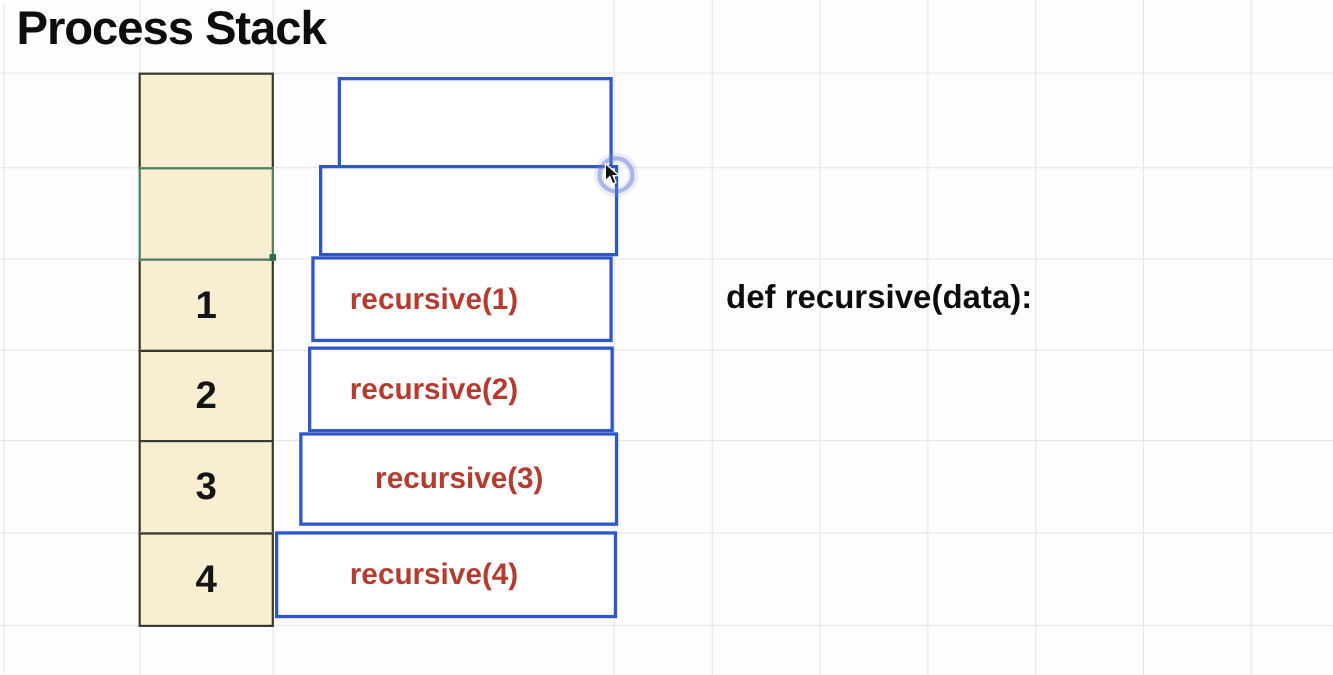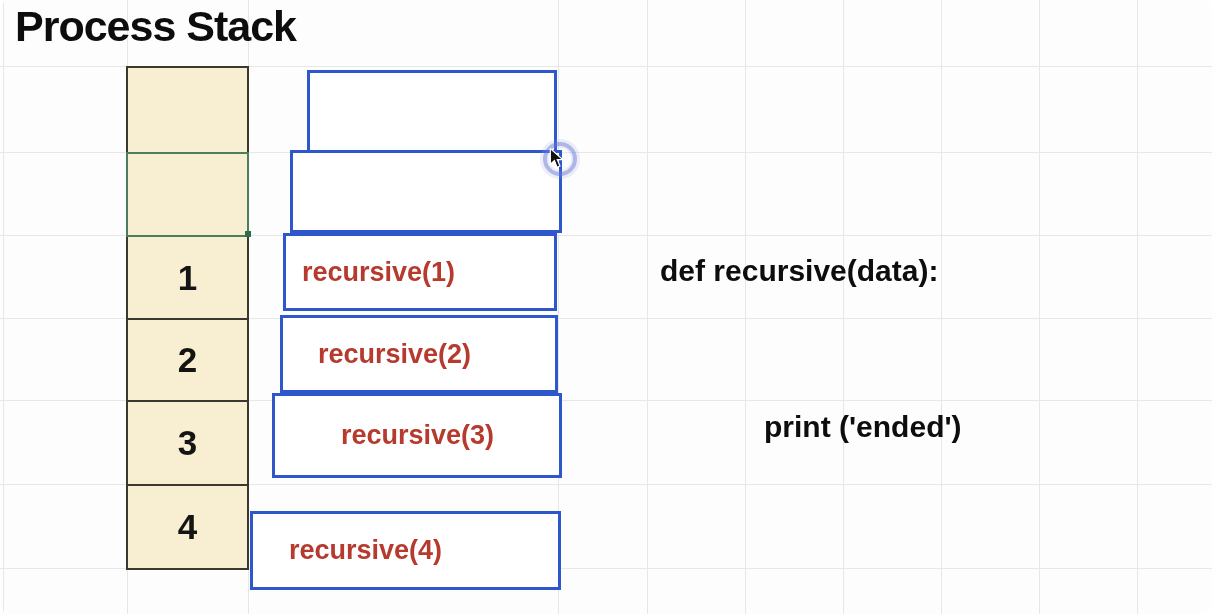--- a/index.html
+++ b/index.html
@@ -102,36 +102,35 @@
       <span>4</span>
     </div>
   <div id="fill-handle"></div>
 
   <div class="frame" style="left:307px;top:70px;width:250px;height:85px;">
       <span></span>
     </div>
   <div class="frame" style="left:290px;top:150px;width:272px;height:83px;">
       <span></span>
     </div>
-  <div class="frame" style="left:283px;top:233px;width:274px;height:78px;padding-left:16px;">
+  <div class="frame" style="left:283px;top:233px;width:274px;height:78px;padding-left:32px;">
       <span>recursive(1)</span>
     </div>
   <div class="frame" style="left:280px;top:315px;width:278px;height:78px;padding-left:35px;">
       <span>recursive(2)</span>
     </div>
   <div class="frame" style="left:272px;top:393px;width:290px;height:85px;padding-left:66px;">
       <span>recursive(3)</span>
     </div>
-  <div class="frame" style="left:250px;top:483px;width:311px;height:79px;padding-left:36px;margin-top:28px;">
+  <div class="frame" style="left:250px;top:483px;width:311px;height:79px;padding-left:65px;">
       <span>recursive(4)</span>
     </div>
 
   <div id="code-block">
     <div class="code-line ind0">def recursive(data):</div>
-    <div class="code-line ind2">print ('ended')</div>
     
     
     
     
   </div>
 
   <div id="cursor-ring"></div>
   <svg id="cursor-arrow" width="15" height="21" viewBox="0 0 12 17">
     <path d="M1 0.5 L1 13.2 L4.3 10.2 L6.4 15.6 L8.8 14.6 L6.7 9.4 L11 9.4 Z" fill="#111" stroke="#fff" stroke-width="1"></path>
   </svg>

